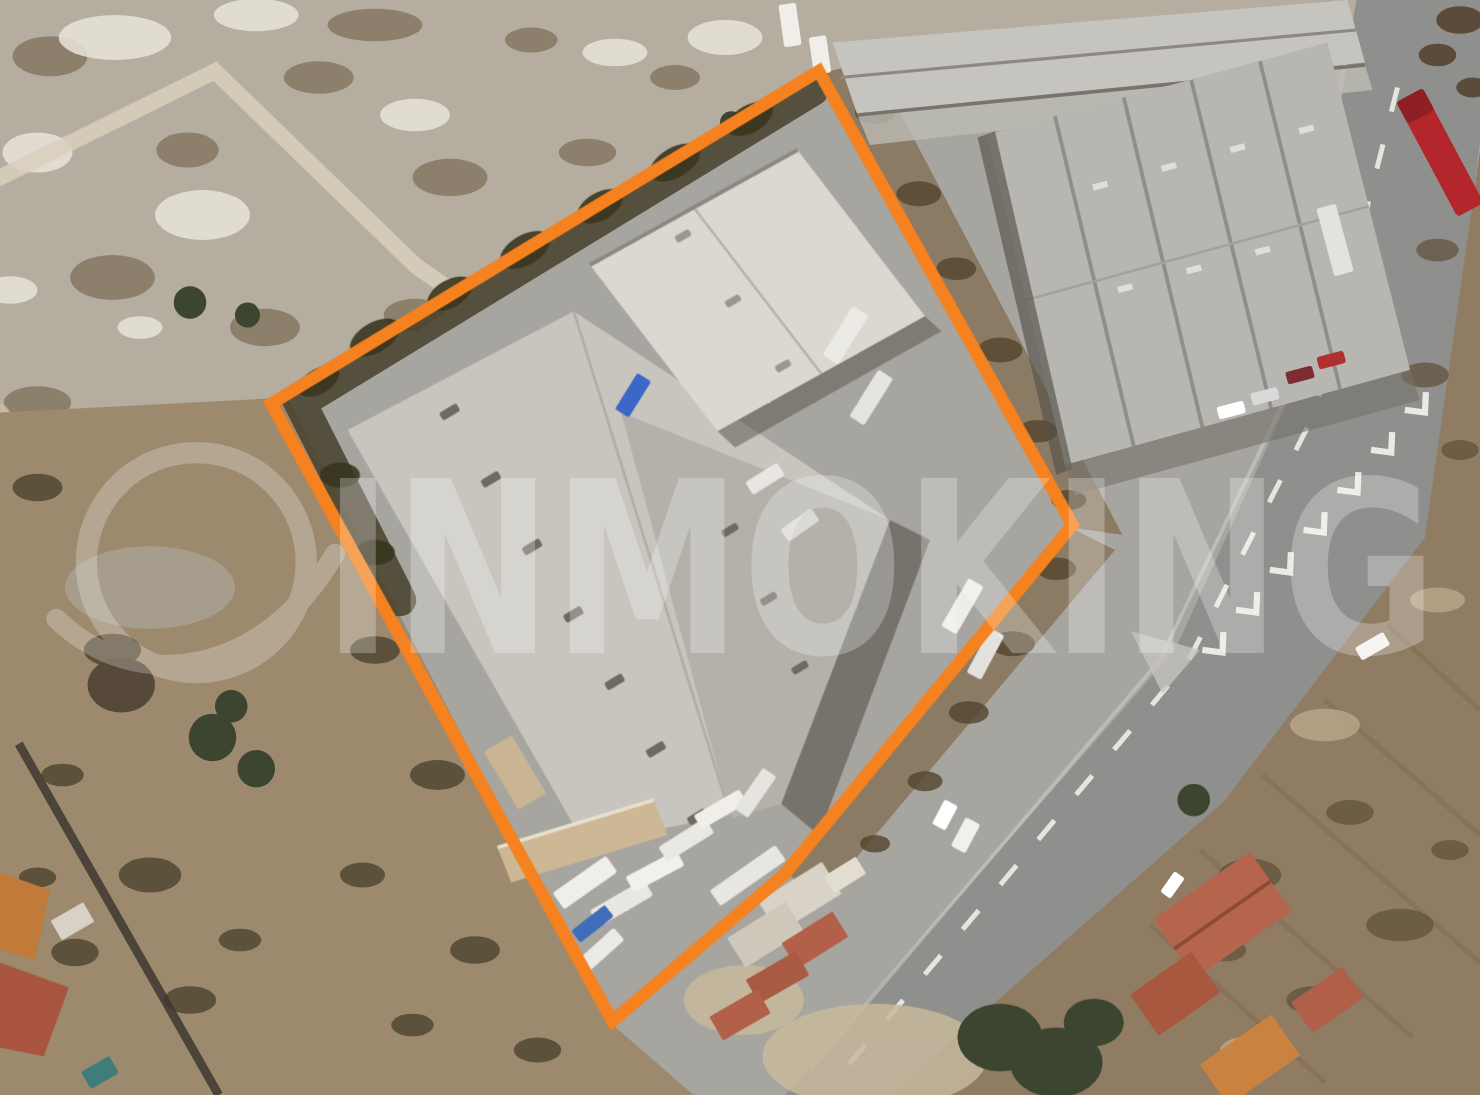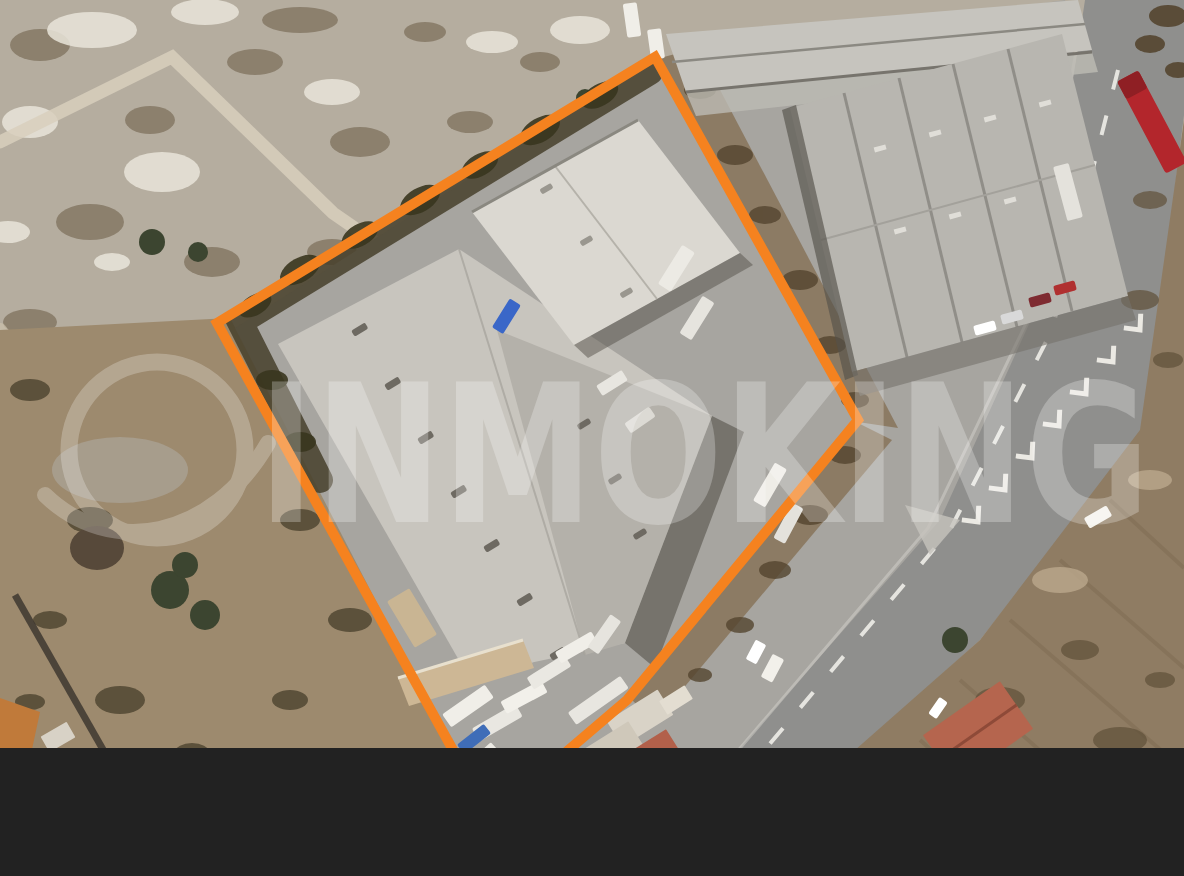--- a/index.html
+++ b/index.html
@@ -1,16 +1,16 @@
 <!DOCTYPE html>
 <html><head>
 <meta charset="utf-8">
 <style>
   html,body{margin:0;padding:0;background:#222;}
-  .stage{position:relative;width:1184px;height:748px;overflow:hidden;background:#b5ad9f;}
+  .stage{position:relative;width:1184px;height:876px;overflow:hidden;background:#b5ad9f;}
   svg{display:block;}
   .wm-text{font-family:"DejaVu Sans","Liberation Sans",sans-serif;font-weight:bold;}
 </style>
 </head>
 <body>
 
 <div class="stage">
 <svg width="1184" height="876" viewBox="0 0 1184 876">
 
   <rect x="0" y="0" width="1184" height="876" fill="#b5ad9f"></rect>

